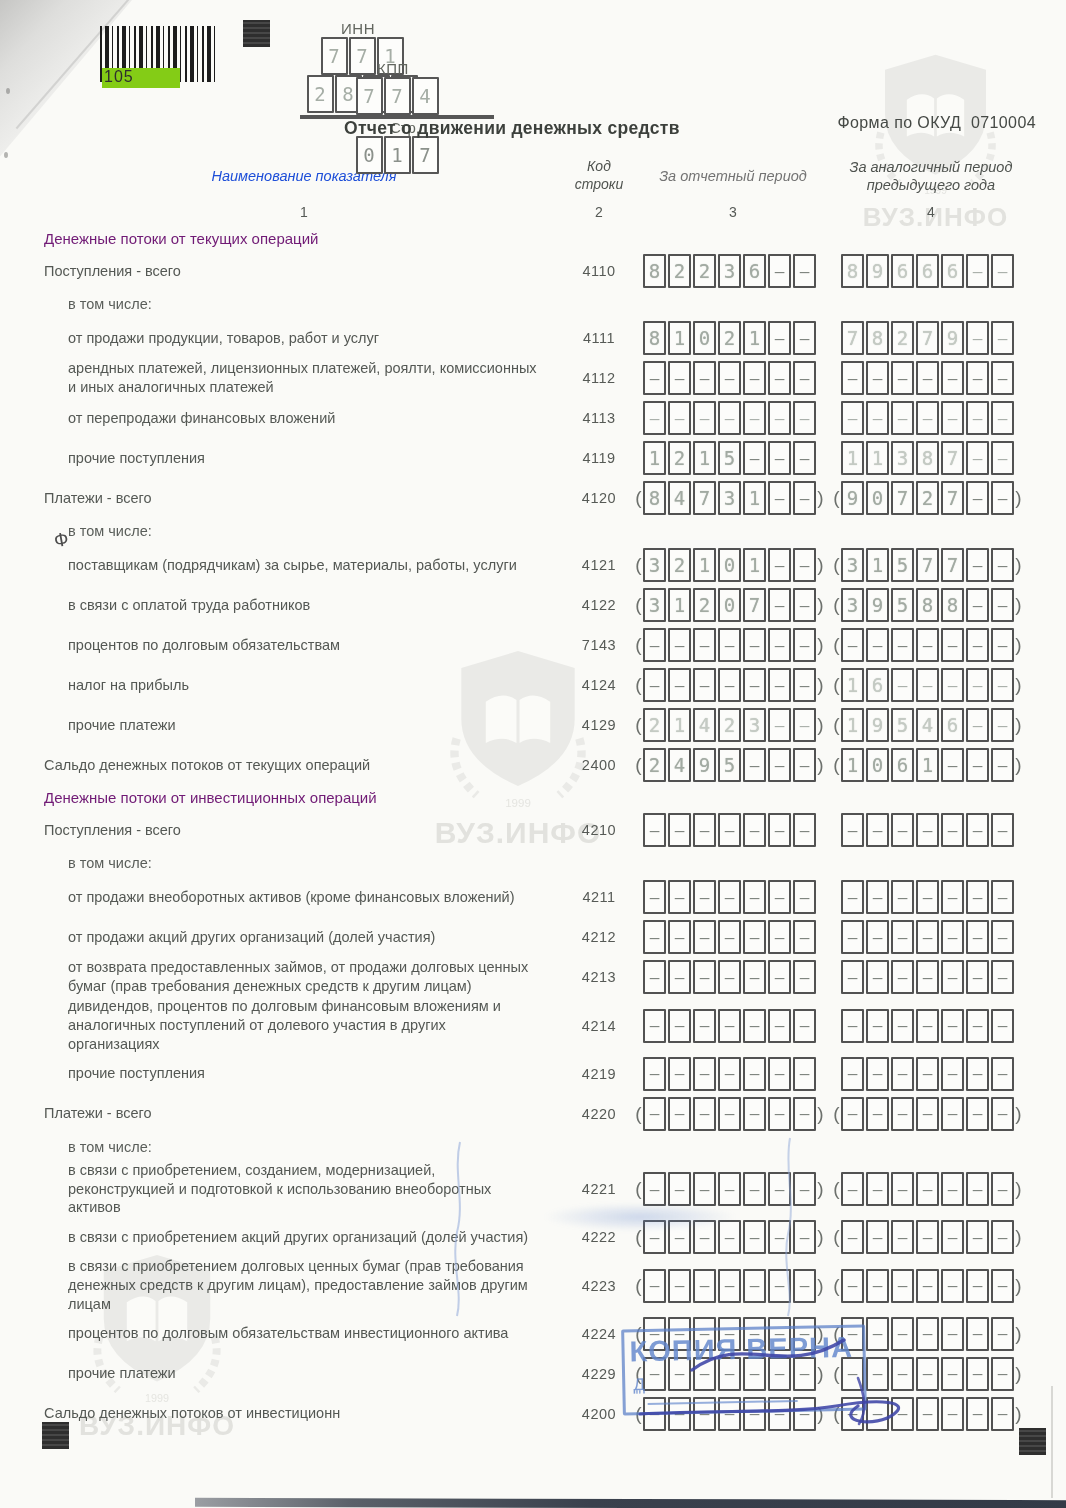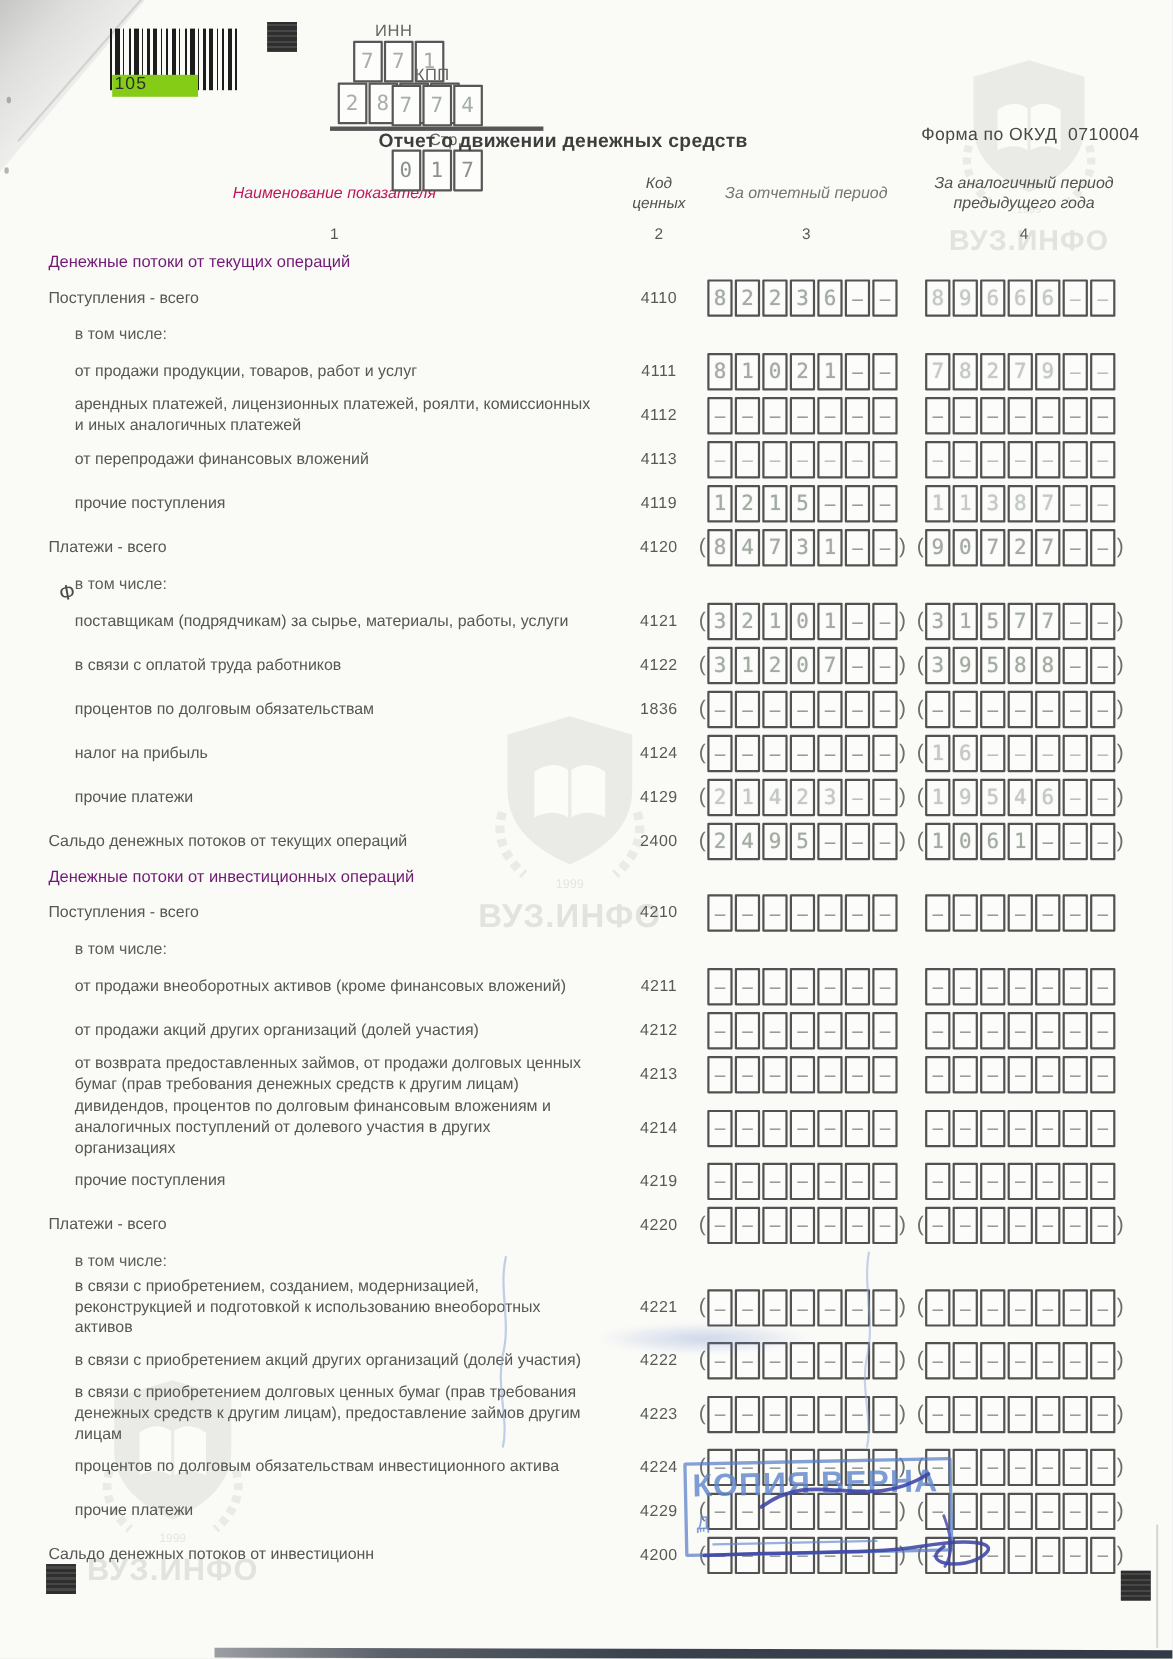--- a/index.html
+++ b/index.html
@@ -41,21 +41,21 @@
   .longbox{width:194px;height:38px;border:2px solid #565656;background:#fdfdfb;box-sizing:border-box;
         background-image:repeating-linear-gradient(90deg,transparent 0 26px,#8a8a8a 26px 27px);
         background-size:100% 4px;background-repeat:no-repeat;background-position:0 0;}
   .strlabel{font-size:15px;color:#62665f;margin:0 6px 0 22px;}
   
   .title-row{position:relative;height:36px;margin-top:2px;}
   .doc-title{position:absolute;left:300px;top:4px;font-size:17.5px;font-weight:600;color:#3c403c;letter-spacing:.3px;}
   .okud{position:absolute;right:2px;top:0;font-size:16px;color:#454945;letter-spacing:.4px;}
   
   .thead{display:flex;margin-top:8px;align-items:flex-start;}
-  .th-name{width:520px;text-align:center;font-style:italic;font-size:14.5px;color:#be185d;padding-top:10px;}
+  .th-name{width:520px;text-align:center;font-style:italic;font-size:14.5px;color:#1d4ed8;padding-top:10px;}
   .th-code{width:70px;text-align:center;font-style:italic;font-size:14px;color:#4f534f;line-height:1.25;}
   .th-p3{width:198px;text-align:center;font-style:italic;font-size:14.5px;color:#737373;padding-top:10px;}
   .th-p4{width:198px;text-align:center;font-style:italic;font-size:14.5px;color:#4f534f;line-height:1.25;}
   .tnums{display:flex;margin-top:10px;margin-bottom:6px;}
   .tnums div{text-align:center;font-size:14px;color:#555955;}
   
   .r{display:flex;align-items:center;}
   .r .lbl{width:520px;font-size:14.5px;color:#545854;line-height:1.3;box-sizing:border-box;padding-right:26px;}
   .r .lbl.ind{padding-left:24px;}
   .r .lbl.sec-l{color:#701a75;font-weight:500;font-size:15px;}
@@ -177,21 +177,21 @@
 
     <div class="title-row">
       <span class="doc-title">Отчет о движении денежных средств</span>
       <span class="okud"><span>Форма по ОКУД</span>&nbsp;&nbsp;<span>0710004</span></span>
     </div>
 
     <div class="thead">
       <div class="th-name">Наименование показателя</div>
       <div class="th-code">
         <div>Код</div>
-        <div>ценных</div>
+        <div>строки</div>
       </div>
       <div class="th-p3">За отчетный период</div>
       <div class="th-p4">
         <div>За аналогичный период</div>
         <div>предыдущего года</div>
       </div>
     </div>
     <div class="tnums">
       <div style="width:520px;">1</div>
       <div style="width:70px;">2</div>
@@ -550,21 +550,21 @@
               </div>
               <div class="bx">
                 <span class="dash">–</span>
               </div>
             </div>
             <span class="par">)</span>
           </div>
         </div>
         <div class="r row-n">
           <div class="lbl ind">процентов по долговым обязательствам</div>
-          <div class="code">1836</div>
+          <div class="code">7143</div>
           <div class="vg">
             <span class="par">(</span>
             <div class="boxes">
               <div class="bx">
                 <span class="dash">–</span>
               </div>
               <div class="bx">
                 <span class="dash">–</span>
               </div>
               <div class="bx">

